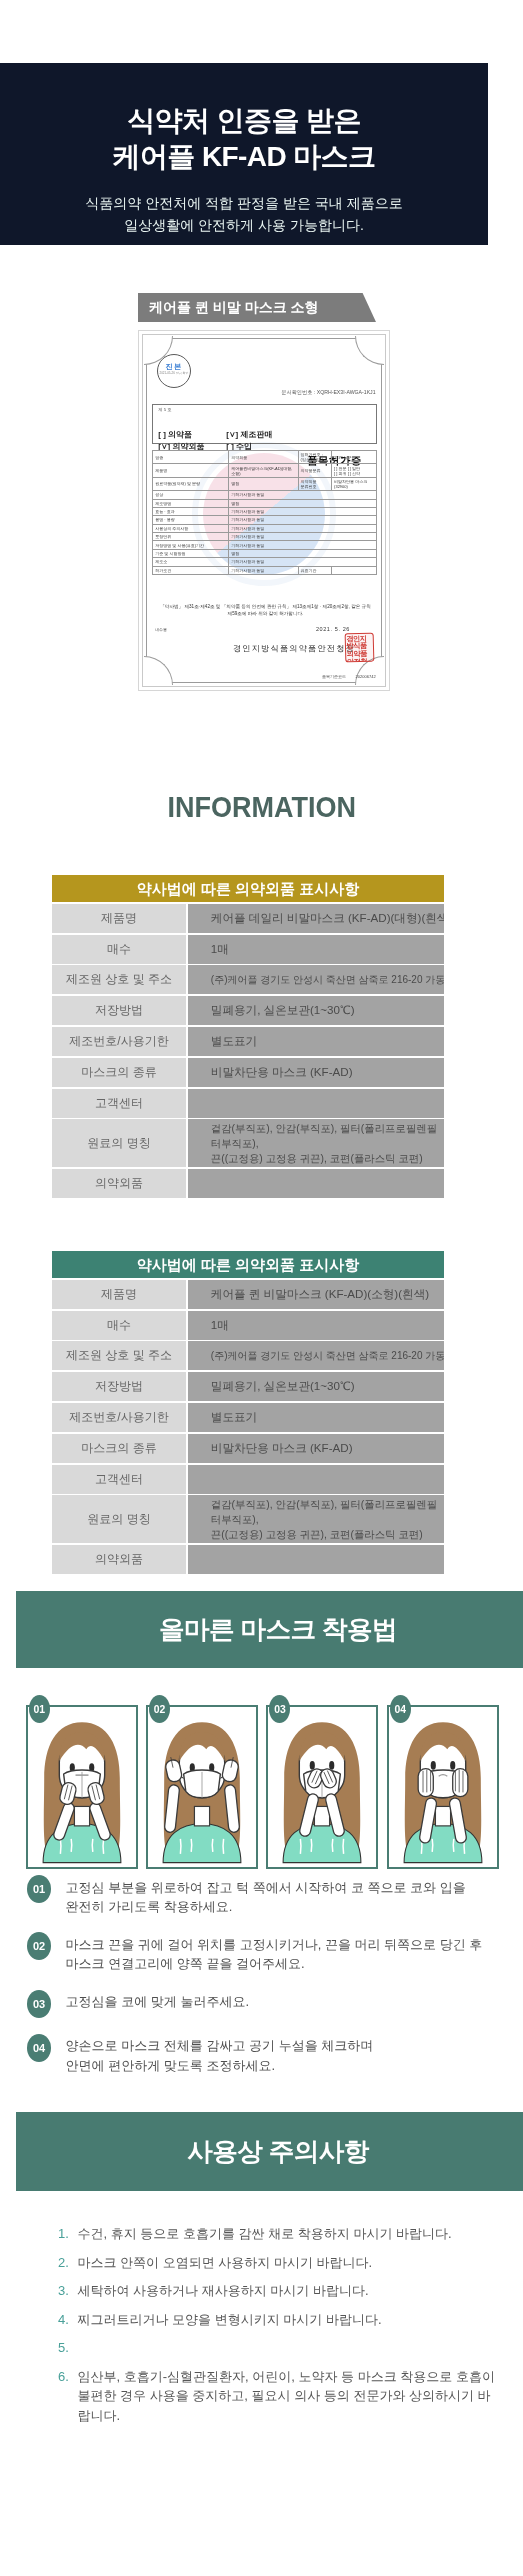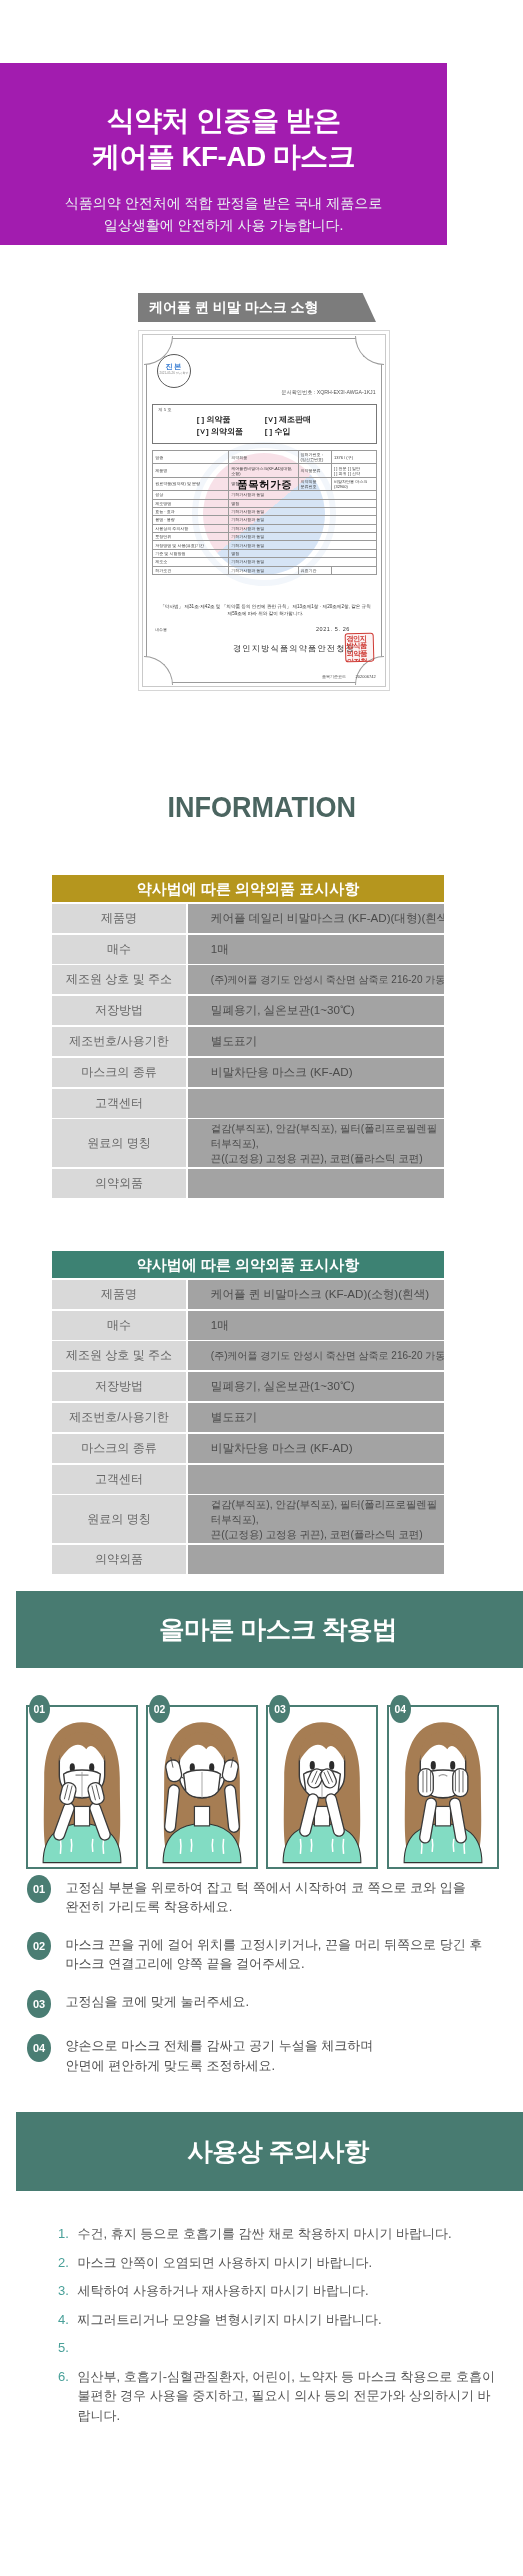--- a/index.html
+++ b/index.html
@@ -1,19 +1,19 @@
 <!DOCTYPE html>
 <html style="font-size:9.7px"><head>
 <meta charset="utf-8">
 <style>
   html,body{margin:0;padding:0;background:#fff;}
   .page{position:relative;width:524px;height:2576px;background:#fff;overflow:hidden;
         font-family:"Liberation Sans",sans-serif;color:#444;}
   
-  .hero{position:absolute;top:63px;left:0;width:447px;height:182px;background:#a21caf;text-align:center;}
+  .hero{position:absolute;top:63px;left:0;width:488px;height:182px;background:#0f172a;text-align:center;}
   .hero-title{padding-top:40px;font-size:28px;font-weight:800;line-height:1.3;color:#fff;letter-spacing:-0.6px;}
   .hero-sub{margin-top:16px;font-size:14px;line-height:1.6;color:#eaf6f3;}
   
   .cert-banner{position:absolute;top:293px;left:138px;width:238px;height:29px;background:#7c7c7c;
      clip-path:polygon(0 0,calc(100% - 13.4px) 0,100% 100%,0 100%);
      color:#fff;font-size:14px;font-weight:bold;line-height:29px;padding-left:11px;box-sizing:border-box;}
   .cert{position:absolute;top:330px;left:138px;width:250px;height:359px;background:#fff;border:0.6px solid #d6d6d6;}
   .cf-outer{position:absolute;inset:3px;border:0.6px solid #c9c9c9;}
   .cf-inner{position:absolute;inset:6.7px;border:1.8px solid #9b9b9b;}
   .bite{position:absolute;width:28px;height:28px;background:#fff;border:1.8px solid #9b9b9b;}
@@ -21,21 +21,21 @@
   .bite.tr{top:4.9px;right:4.9px;border-top:none;border-right:none;border-radius:0 0 0 100%;}
   .bite.bl{bottom:4.9px;left:4.9px;border-bottom:none;border-left:none;border-radius:0 100% 0 0;}
   .bite.br{bottom:4.9px;right:4.9px;border-bottom:none;border-right:none;border-radius:100% 0 0 0;}
   .seal-circle{position:absolute;top:23px;left:18px;width:34px;height:34px;border:1.2px solid #5a5a5a;border-radius:50%;
      text-align:center;box-sizing:border-box;padding-top:7.3px;}
   .seal-circle .jinbon{color:#3b7fd4;font-weight:bold;font-size:7.3px;letter-spacing:1.2px;}
   .seal-circle .seal-sub{font-size:3px;color:#888;line-height:1.2;}
   .docno{position:absolute;top:58px;right:13.4px;font-size:5.2px;color:#555;}
   .headbox{position:absolute;top:73px;left:13.4px;right:12px;height:40px;border:0.6px solid #777;box-sizing:border-box;padding:2.4px 4.9px;}
   .formno{font-size:4.3px;color:#555;}
-  .checks{display:flex;align-items:center;margin-top:1.8px;flex-direction:column;}
+  .checks{display:flex;align-items:center;margin-top:1.8px;}
   .checkcol{flex:1;font-size:8px;font-weight:bold;color:#222;line-height:1.5;}
   .checkcol span{display:inline-block;width:68px;}
   .cert-big-title{width:73px;font-size:10.4px;font-weight:bold;color:#111;text-align:center;letter-spacing:0.6px;margin-top:40px;}
   .watermark{position:absolute;top:122px;left:64px;width:122px;height:122px;border-radius:50%;opacity:.22;
      background:conic-gradient(from 50deg,#4a86d4 0 50%,#e07a9a 50% 100%);}
   .watermark:after{content:"";position:absolute;inset:-11px;border:6px solid rgba(90,140,200,.35);border-radius:50%;}
   .ctable{position:absolute;top:119px;left:13.4px;right:12px;border-collapse:collapse;font-size:4px;color:#333;}
   .ctable td{border:0.6px solid #9a9a9a;padding:1.2px 1.8px;vertical-align:middle;white-space:pre-line;}
   .ctable td.lab{width:34%;}
   .ctable td.xlab{width:15%;}

